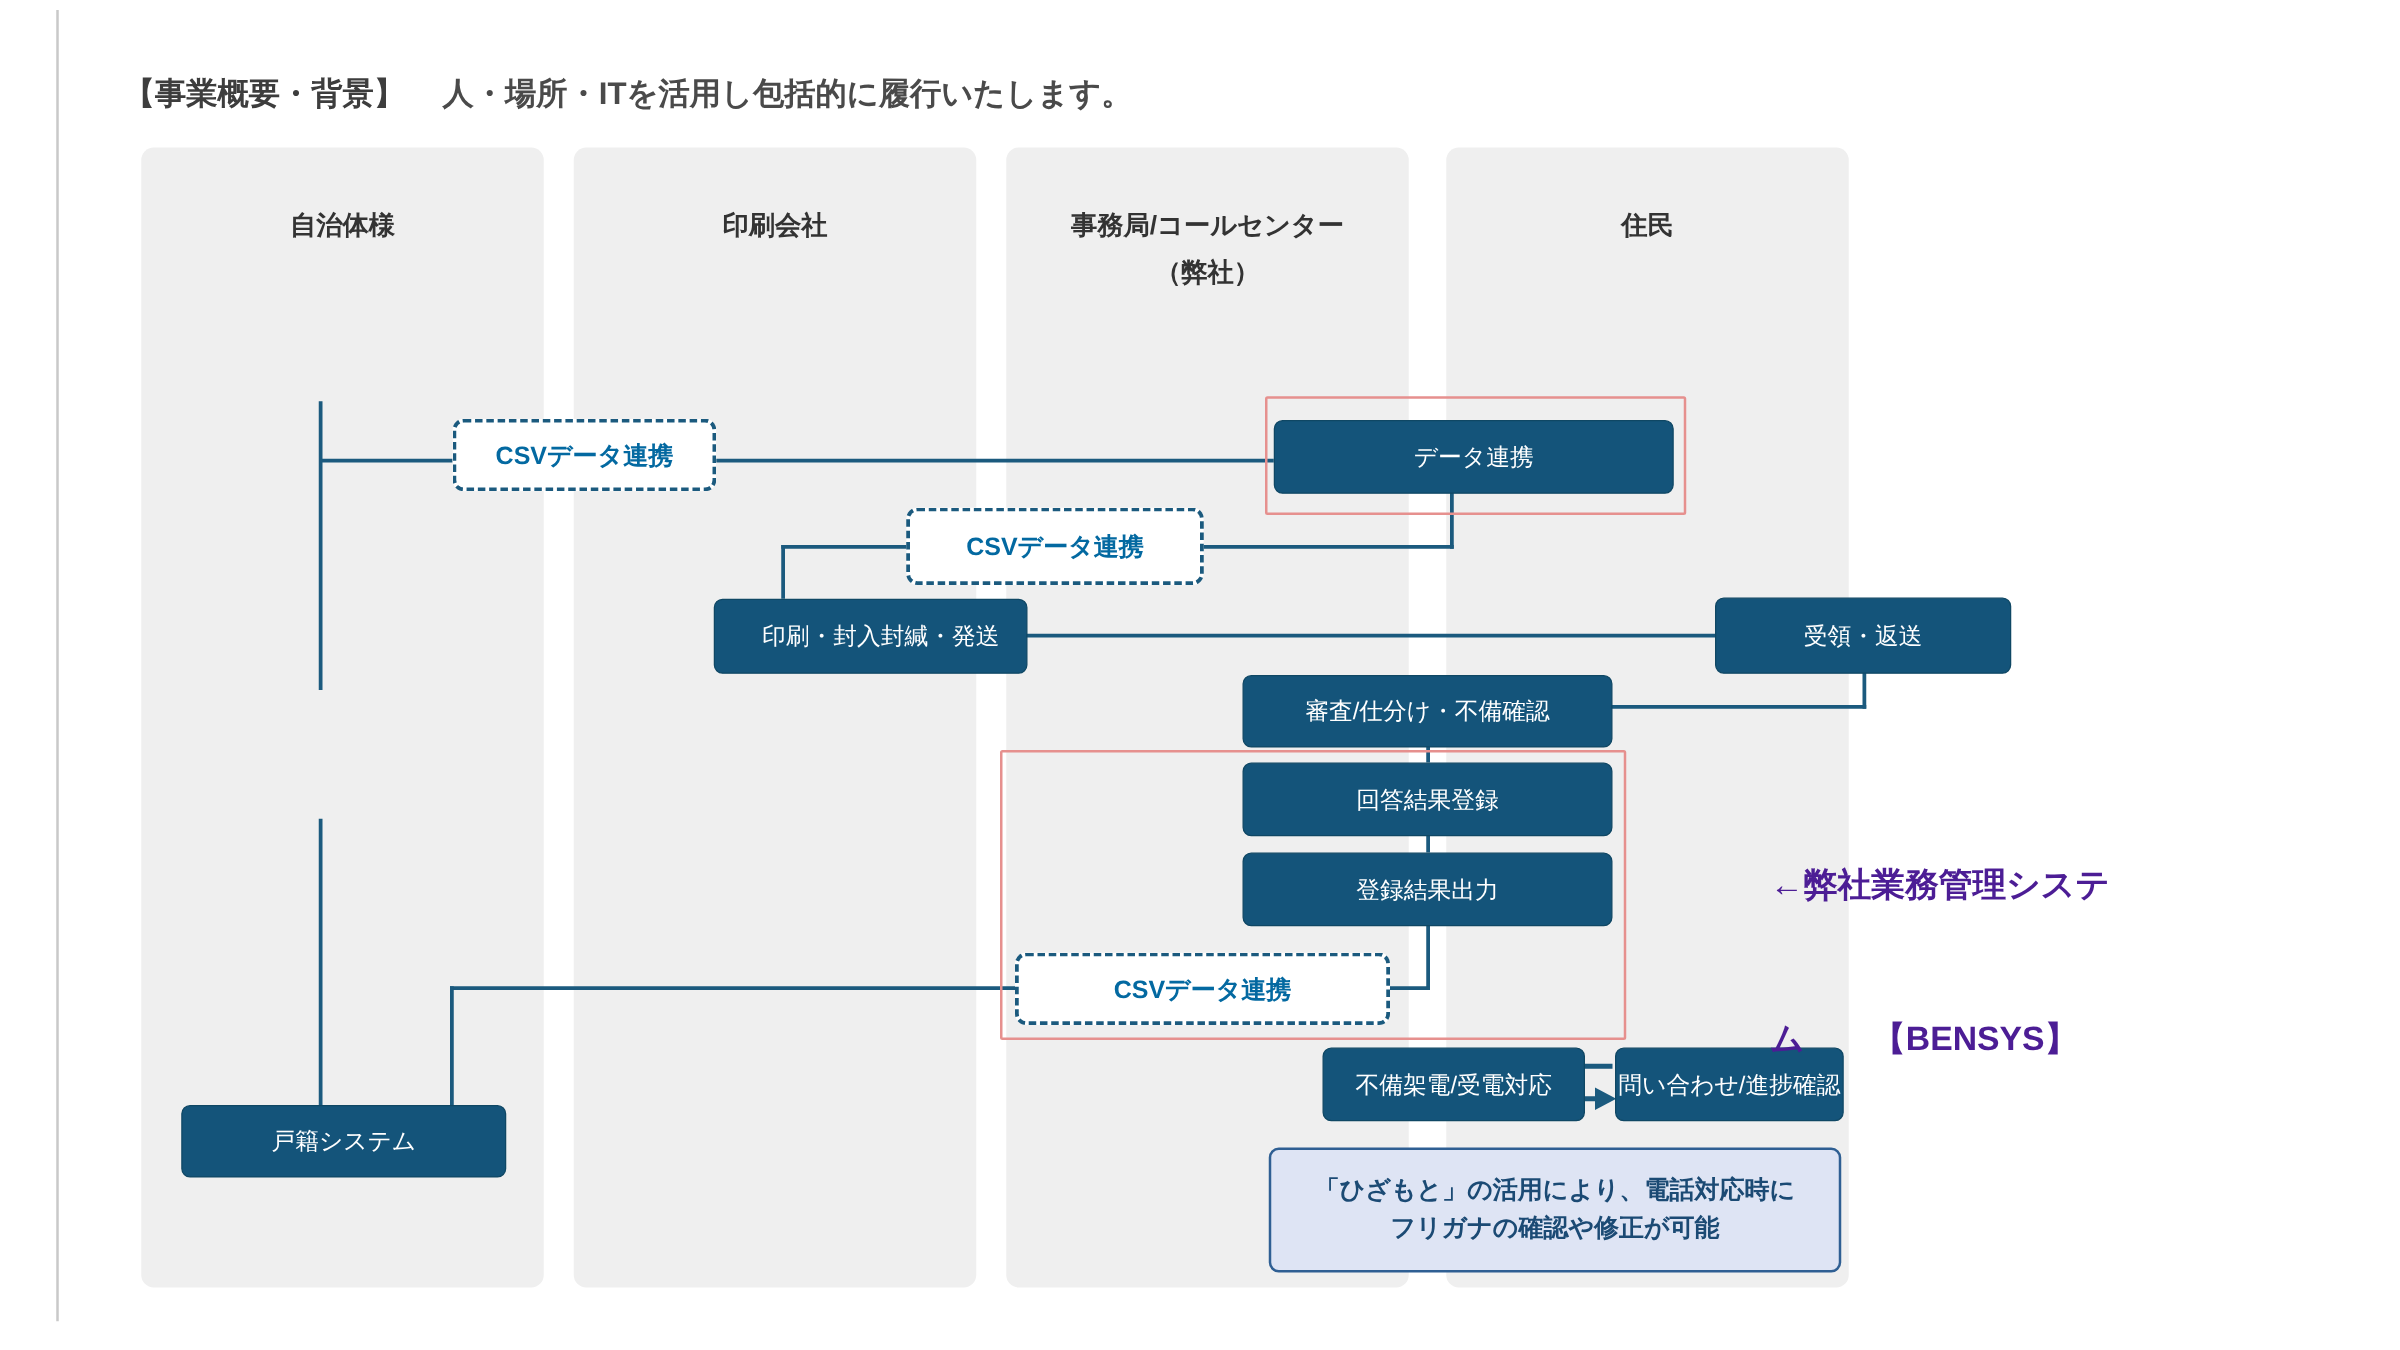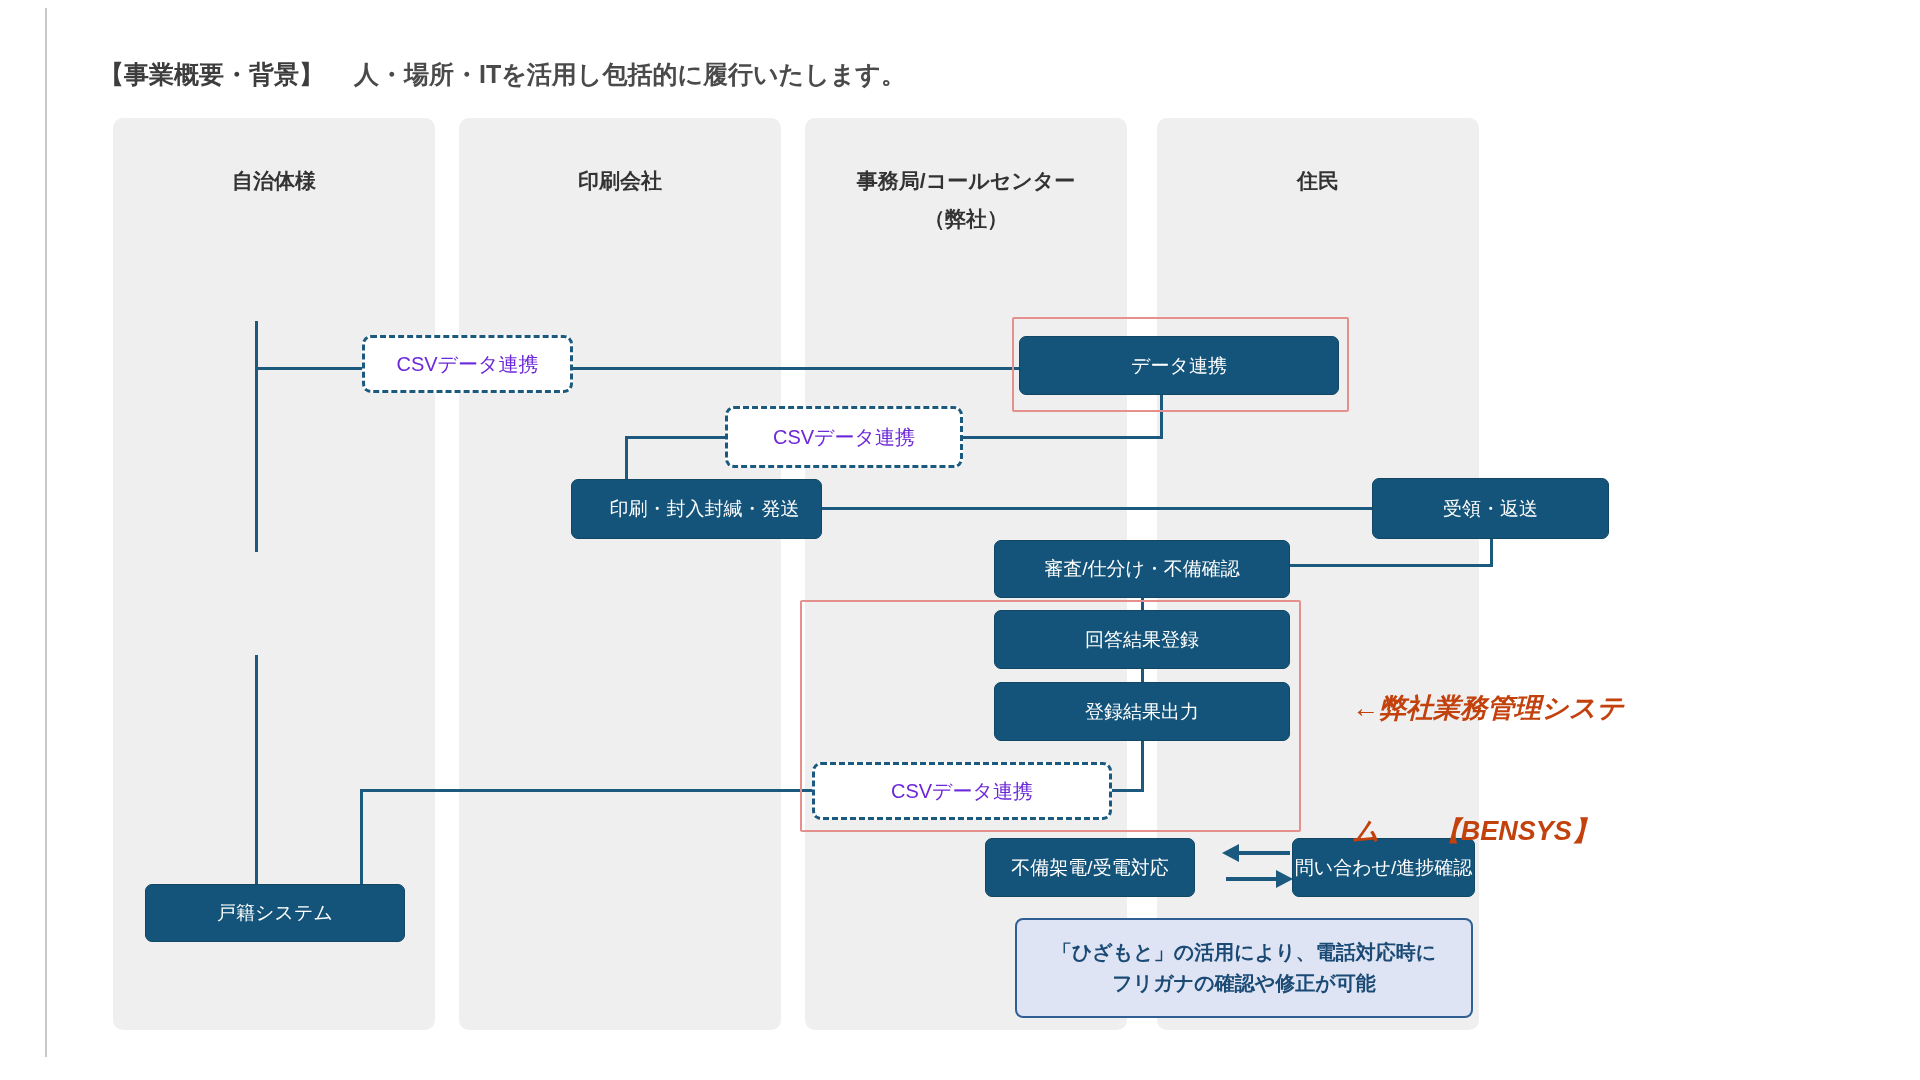--- a/index.html
+++ b/index.html
@@ -16,51 +16,51 @@
   .col1{left:113px;} .col2{left:459px;} .col3{left:805px;} .col4{left:1157px;}
   .col-header{position:absolute;top:162px;width:322px;text-align:center;font-size:21px;font-weight:bold;color:#333;line-height:38px;}
 
   .bbox{
     position:absolute;background:#14547a;border:1px solid #0f4764;border-radius:7px;
     color:#fff;font-size:19px;font-weight:500;display:flex;align-items:center;justify-content:center;
     z-index:3;white-space:nowrap;
   }
   .dbox{
     position:absolute;background:#ffffff;border:3px dashed #1b5a7e;border-radius:9px;
-    color:#6d28d9;font-size:20px;font-weight:normal;display:flex;align-items:center;justify-content:center;
+    color:#0369a1;font-size:20px;font-weight:bold;display:flex;align-items:center;justify-content:center;
     z-index:3;white-space:nowrap;box-sizing:border-box;
   }
   .redrect{position:absolute;border:2px solid #e6908e;border-radius:2px;z-index:4;pointer-events:none;}
 
   .hl,.vl{position:absolute;background:#1b5a7e;z-index:2;}
   .hl{height:3px;} .vl{width:3px;}
 
   .tri{position:absolute;width:0;height:0;z-index:3;}
 
   .annotation{
-    position:absolute;left:1352px;top:606px;width:360px;color:#c2410c;font-weight:bold;
-    font-size:27px;line-height:41px;z-index:5;white-space:pre;font-style:italic;
+    position:absolute;left:1416px;top:606px;width:360px;color:#4c1d95;font-weight:bold;
+    font-size:27px;line-height:41px;z-index:5;white-space:pre;
   }
   .notebox{
     position:absolute;left:1015px;top:918px;width:458px;height:100px;background:#dee4f4;
     border:2px solid #2f5f93;border-radius:8px;display:flex;flex-direction:column;
     align-items:center;justify-content:center;color:#1b4a74;font-weight:bold;font-size:20px;
     line-height:31px;z-index:3;box-sizing:border-box;
   }
 
   
   .n-juki{left:145px;top:263px;width:258px;height:58px;}
   .n-koseki{left:145px;top:884px;width:258px;height:56px;}
   .n-data-renkei{left:1019px;top:336px;width:318px;height:57px;text-align:right;}
   .n-insatsu{left:571px;top:479px;width:233px;height:58px;padding-left:16px;}
   .n-juryo{left:1372px;top:478px;width:235px;height:59px;}
   .n-shinsa{left:994px;top:540px;width:294px;height:56px;}
   .n-kaito{left:994px;top:610px;width:294px;height:57px;}
   .n-toroku{left:994px;top:682px;width:294px;height:57px;}
-  .n-fubi{left:985px;top:838px;width:208px;height:57px;}
+  .n-fubi{left:1058px;top:838px;width:208px;height:57px;}
   .n-toiawase{left:1292px;top:838px;width:181px;height:57px;}
   .n-csv1{left:362px;top:335px;width:211px;height:58px;}
   .n-csv2{left:725px;top:406px;width:238px;height:62px;}
   .n-csv3{left:812px;top:762px;width:300px;height:58px;}
   .n-taishosha{left:178px;top:552px;width:317px;height:103px;}
   .rr1{left:1012px;top:317px;width:333px;height:91px;}
   .rr2{left:800px;top:600px;width:497px;height:228px;}
 </style>
 </head>
 <body>

